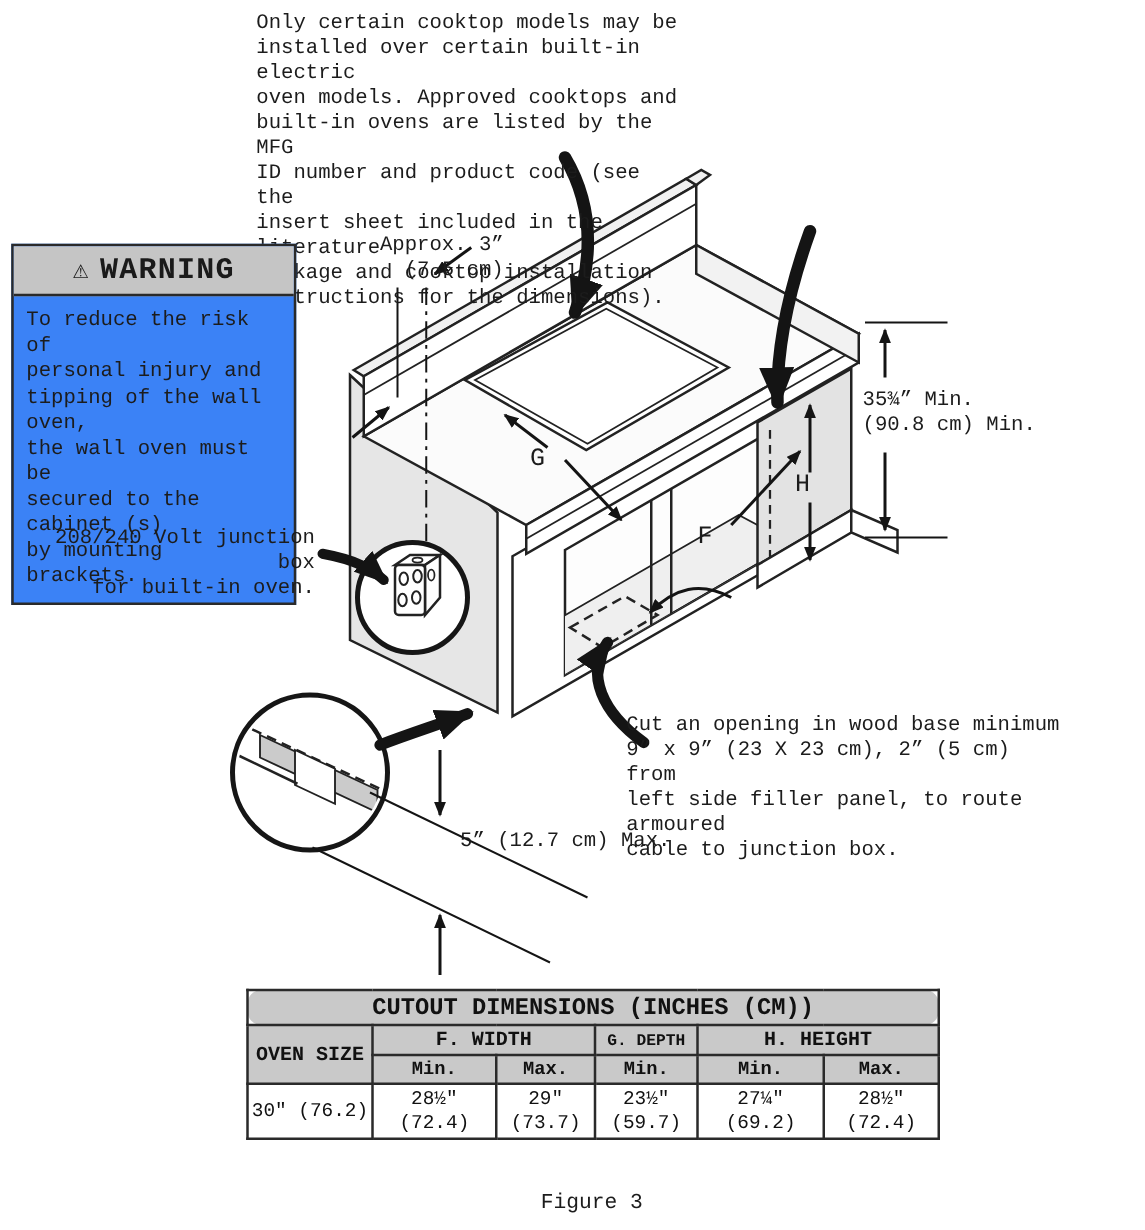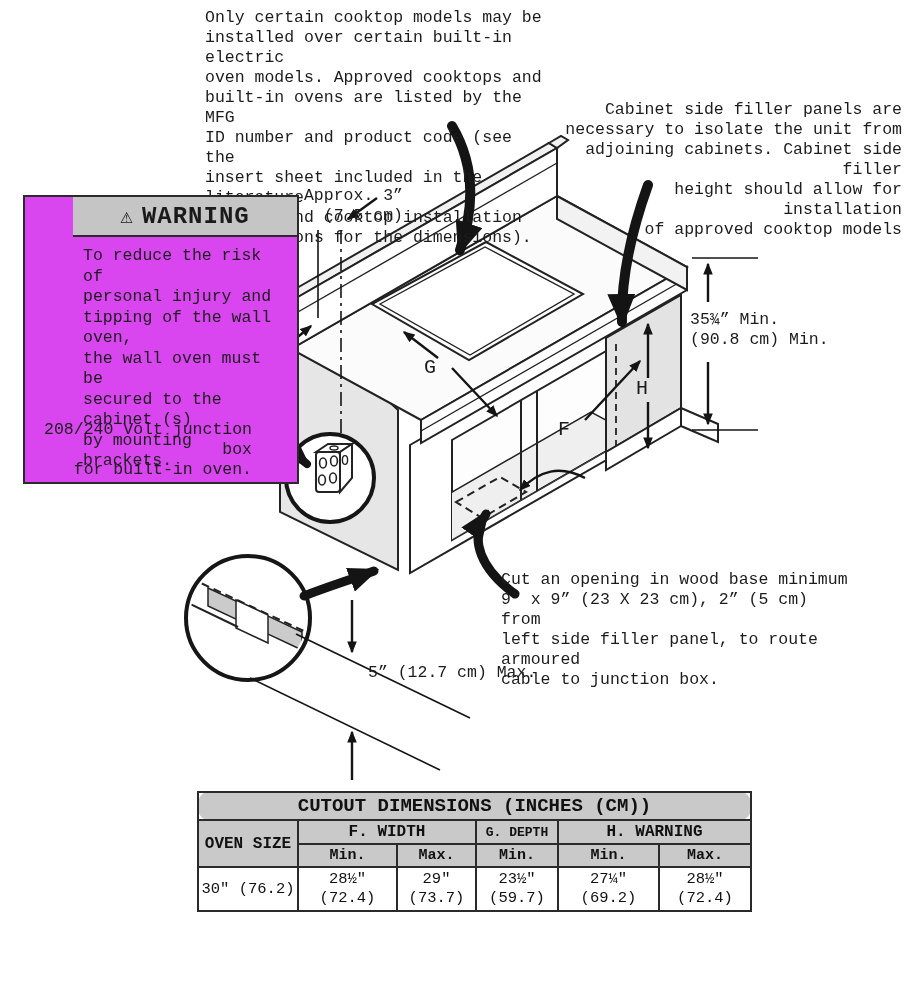--- a/index.html
+++ b/index.html
@@ -5,21 +5,21 @@
   html,body{margin:0;padding:0;background:#ffffff;}
   .page{position:relative;width:916px;height:984px;background:#fff;
         font-family:Liberation Mono, monospace;color:#1c1c1c;overflow:hidden;}
   .pre{white-space:pre-line;}
   .note{position:absolute;font-size:16.5px;line-height:20px;}
   .right{text-align:right;}
   .center{text-align:right;}
   svg{position:absolute;left:0;top:0;}
   .diagram-label{position:absolute;font-size:20px;}
   
-  .warnbox{position:absolute;left:23px;top:195px;width:224px;border:2px solid #2a2a2a;background:#d946ef;padding-left:48px;}
+  .warnbox{position:absolute;left:9px;top:195px;width:224px;border:2px solid #2a2a2a;background:#3b82f6;}
   .warnhead{background:#c5c5c5;border-bottom:2px solid #2a2a2a;text-align:center;
             font-weight:bold;font-size:24px;letter-spacing:1px;padding:6px 2px 5px 2px;color:#1a1a1a;}
   .warnhead .tri{font-size:21px;font-weight:bold;margin-right:8px;}
   .warnbody{padding:9px 8px 10px 10px;font-size:16.5px;line-height:20.5px;}
   
   table.cutout{position:absolute;left:197px;top:791px;border-collapse:collapse;table-layout:fixed;
                font-size:15px;color:#111;}
   table.cutout td{border:2px solid #2a2a2a;text-align:center;vertical-align:middle;padding:2px 2px;}
   table.cutout .hd{background:#c9c9c9;font-weight:bold;}
   table.cutout .title-row td{font-size:19px;border-radius:11px;}
@@ -150,25 +150,20 @@
 
   <div class="note pre" style="left:205px;top:8px;width:345px;">Only certain cooktop models may be
 installed over certain built-in electric
 oven models. Approved cooktops and
 built-in ovens are listed by the MFG
 ID number and product code (see the
 insert sheet included in the literature
 package and cooktop installation
 instructions for the dimensions).</div>
 
-  <div class="note pre right" style="left:560px;top:100px;width:342px;">Cabinet side filler panels are
-necessary to isolate the unit from
-adjoining cabinets. Cabinet side filler
-height should allow for installation
-of approved cooktop models</div>
 
   <div class="warnbox">
     <div class="warnhead"><span class="tri">⚠</span><span>WARNING</span></div>
     <div class="warnbody pre">To reduce the risk of
 personal injury and
 tipping of the wall oven,
 the wall oven must be
 secured to the cabinet (s)
 by mounting brackets.</div>
   </div>
@@ -204,21 +199,21 @@
         <col style="width:92px">
     </colgroup>
     <tbody>
         <tr class="title-row">
       <td colspan="6" class="hd">CUTOUT DIMENSIONS (INCHES (CM))</td>
     </tr>
     <tr>
       <td rowspan="2" class="hd" style="font-size:16px;margin-left:36px;">OVEN SIZE</td>
       <td colspan="2" class="hd" style="font-size:16px;">F. WIDTH</td>
       <td class="hd" style="font-size:13px;">G. DEPTH</td>
-      <td colspan="2" class="hd" style="font-size:16px;">H. WARNING</td>
+      <td colspan="2" class="hd" style="font-size:16px;">H. HEIGHT</td>
     </tr>
     <tr>
       <td class="hd">Min.</td>
       <td class="hd">Max.</td>
       <td class="hd">Min.</td>
       <td class="hd">Min.</td>
       <td class="hd">Max.</td>
     </tr>
     <tr class="data">
       <td class="pre">30" (76.2)</td>
@@ -229,14 +224,15 @@
       <td class="pre">23½"
 (59.7)</td>
       <td class="pre">27¼"
 (69.2)</td>
       <td class="pre">28½"
 (72.4)</td>
     </tr>
   </tbody>
     </table>
 
+  <div class="figcap">Figure 3</div>
 
 </div>
 
 </body></html>

